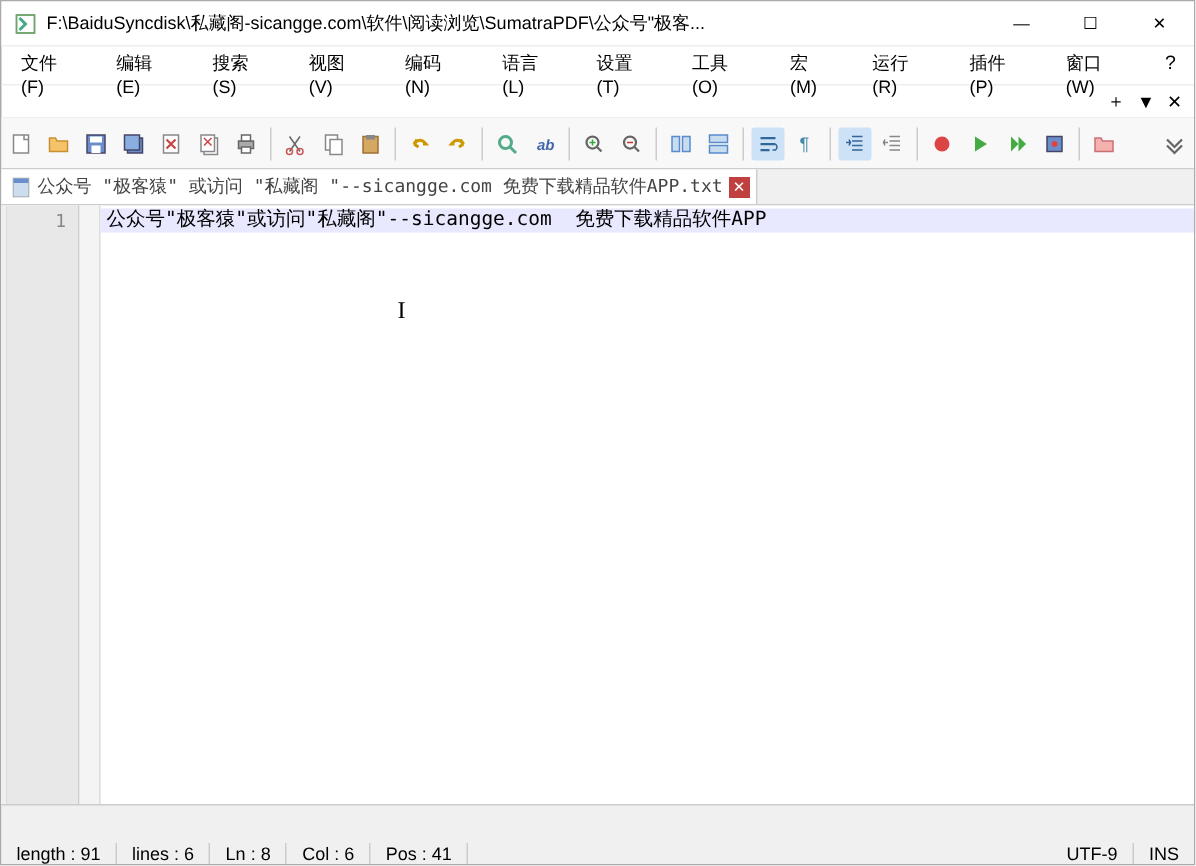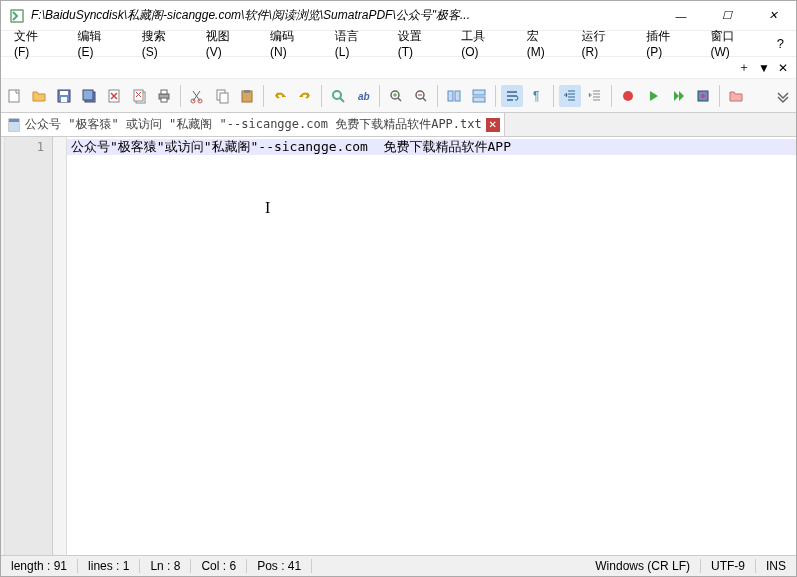--- a/index.html
+++ b/index.html
@@ -1,23 +1,23 @@
 <!DOCTYPE html>
 <html><head>
 <meta charset="utf-8">
 <style>
 * { margin: 0; padding: 0; box-sizing: border-box; }
 body { font-family: "Microsoft YaHei", "SimSun", sans-serif; font-size: 12px; background: #fff; overflow: hidden; }
 .window { width: 797px; height: 577px; border: 1px solid #aaa; display: flex; flex-direction: column; background: #fff; }
-.titlebar { height: 30px; display: flex; align-items: center; padding: 0 0 0 8px; background: #fff; border-bottom: 1px solid #eee; font-style: italic; }
+.titlebar { height: 30px; display: flex; align-items: center; padding: 0 0 0 8px; background: #fff; border-bottom: 1px solid #eee; }
 .titlebar-icon { width: 16px; height: 16px; margin-right: 6px; display: flex; align-items: center; justify-content: center; }
 .titlebar-text { flex: 1; font-size: 12px; color: #000; white-space: nowrap; overflow: hidden; text-overflow: ellipsis; }
 .win-controls { display: flex; }
 .win-btn { width: 46px; height: 30px; display: flex; align-items: center; justify-content: center; color: #000; font-size: 11px; cursor: pointer; }
-.menubar { height: 26px; display: flex; align-items: center; padding: 0 6px; border-bottom: 1px solid #eee; gap: 13px; }
+.menubar { height: 26px; display: flex; align-items: flex-start; padding: 0 6px; border-bottom: 1px solid #eee; gap: 13px; }
 .menu-item { padding: 3px 7px; cursor: pointer; font-size: 12px; }
 .menu-q { padding: 3px 6px; cursor: pointer; font-size: 13px; }
 .extra-bar { height: 22px; display: flex; align-items: center; justify-content: flex-end; padding: 0 8px; gap: 8px; border-bottom: 1px solid #eee; }
 .extra-bar span { font-size: 12px; cursor: pointer; }
 .toolbar { height: 34px; display: flex; align-items: center; padding: 0 2px; gap: 3px; border-bottom: 1px solid #ccc; background: #f8f8f8; }
 .tb-btn { width: 22px; height: 22px; display: flex; align-items: center; justify-content: center; cursor: pointer; border-radius: 2px; }
 .tb-sep { width: 1px; height: 22px; background: #ccc; margin: 0 2px; }
 .tb-spacer { flex: 1; }
 .tabbar { height: 24px; display: flex; align-items: center; background: #f0f0f0; border-bottom: 1px solid #ccc; }
 .tab { height: 23px; display: flex; align-items: center; padding: 0 4px 0 6px; background: #fff; border-right: 1px solid #ccc; gap: 4px; }
@@ -25,21 +25,21 @@
 .tab-label { font-family: "SimSun", monospace; font-size: 12px; color: #444; }
 .tab-close { width: 14px; height: 14px; background: #c04040; color: #fff; display: flex; align-items: center; justify-content: center; font-size: 10px; cursor: pointer; }
 .editor { flex: 1; display: flex; background: #fff; position: relative; }
 .gutter { width: 48px; background: #e8e8e8; border-right: 1px solid #ccc; padding-top: 2px; text-align: right; }
 .line-no { font-family: monospace; font-size: 12px; color: #888; padding: 0 8px; height: 16px; line-height: 16px; }
 .fold-col { width: 14px; background: #f4f4f4; border-right: 1px solid #ddd; }
 .content { flex: 1; padding-top: 2px; font-family: "SimSun", monospace; font-size: 13px; position: relative; }
 .line { height: 16px; line-height: 16px; padding: 0 4px; background: #e8e8ff; white-space: pre; }
 .caret-txt { position: absolute; top: 62px; left: 198px; font-family: serif; font-size: 16px; color: #000; }
 .vdiv { position: absolute; top: 0; left: 0; width: 4px; height: 100%; background: #f0f0f0; border-right: 1px solid #ddd; }
-.statusbar { height: 21px; display: flex; align-items: center; border-top: 1px solid #ccc; background: #f0f0f0; font-size: 12px; }
+.statusbar { height: 40px; display: flex; align-items: flex-end; border-top: 1px solid #ccc; background: #f0f0f0; font-size: 12px; }
 .sb-cell { padding: 0 10px; border-right: 1px solid #ccc; display: flex; align-items: center; }
 .sb-spacer { flex: 1; border-right: 1px solid #ccc; }
 svg { display: block; }
 </style>
 </head>
 <body>
 
 <div class="window">
 
   <div class="titlebar">
@@ -282,23 +282,22 @@
     </div>
     <div class="fold-col"></div>
     <div class="content">
       <div class="line">公众号"极客猿"或访问"私藏阁"--sicangge.com  免费下载精品软件APP</div>
       <div class="caret-txt">I</div>
     </div>
   </div>
 
   <div class="statusbar">
     <div class="sb-cell">length : 91</div>
-    <div class="sb-cell">lines : 1</div>
+    <div class="sb-cell">lines : 6</div>
     <div class="sb-cell">Ln : 8</div>
     <div class="sb-cell">Col : 6</div>
     <div class="sb-cell">Pos : 41</div>
     <div class="sb-spacer"></div>
-    <div class="sb-cell">Windows (CR LF)</div>
     <div class="sb-cell">UTF-9</div>
     <div class="sb-cell" style="border-right:none">INS</div>
   </div>
 
 </div>
 
 </body></html>

